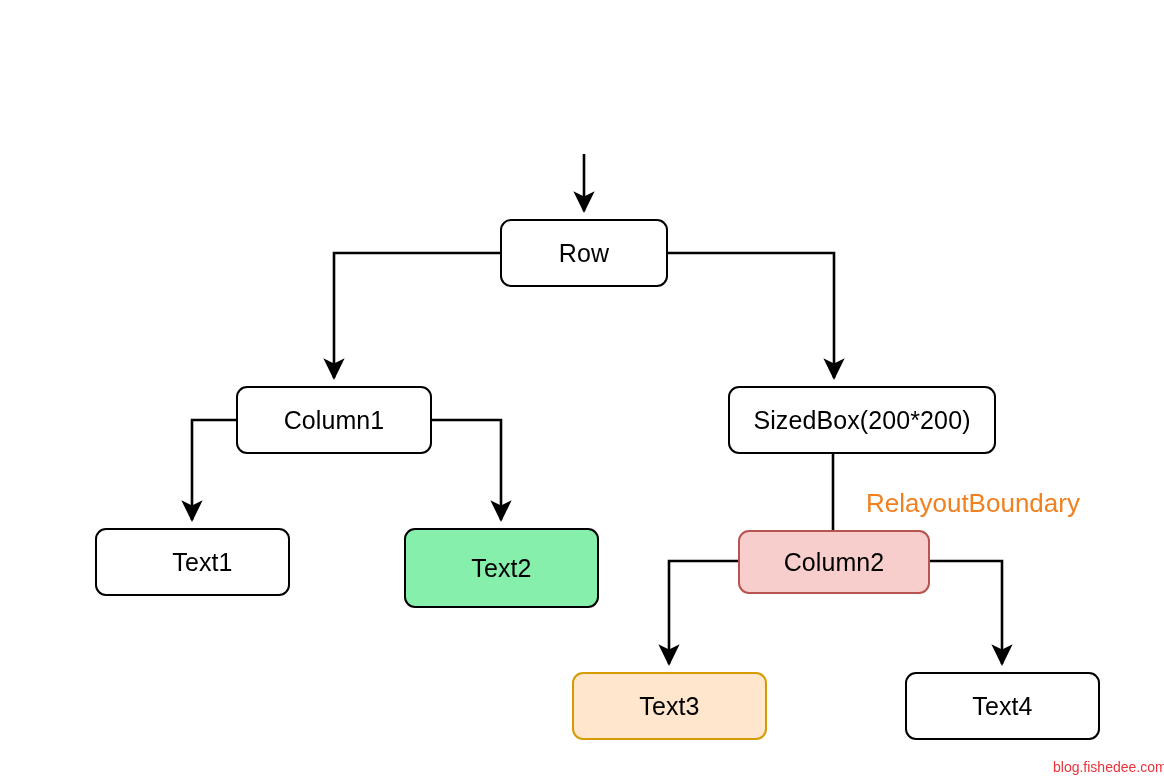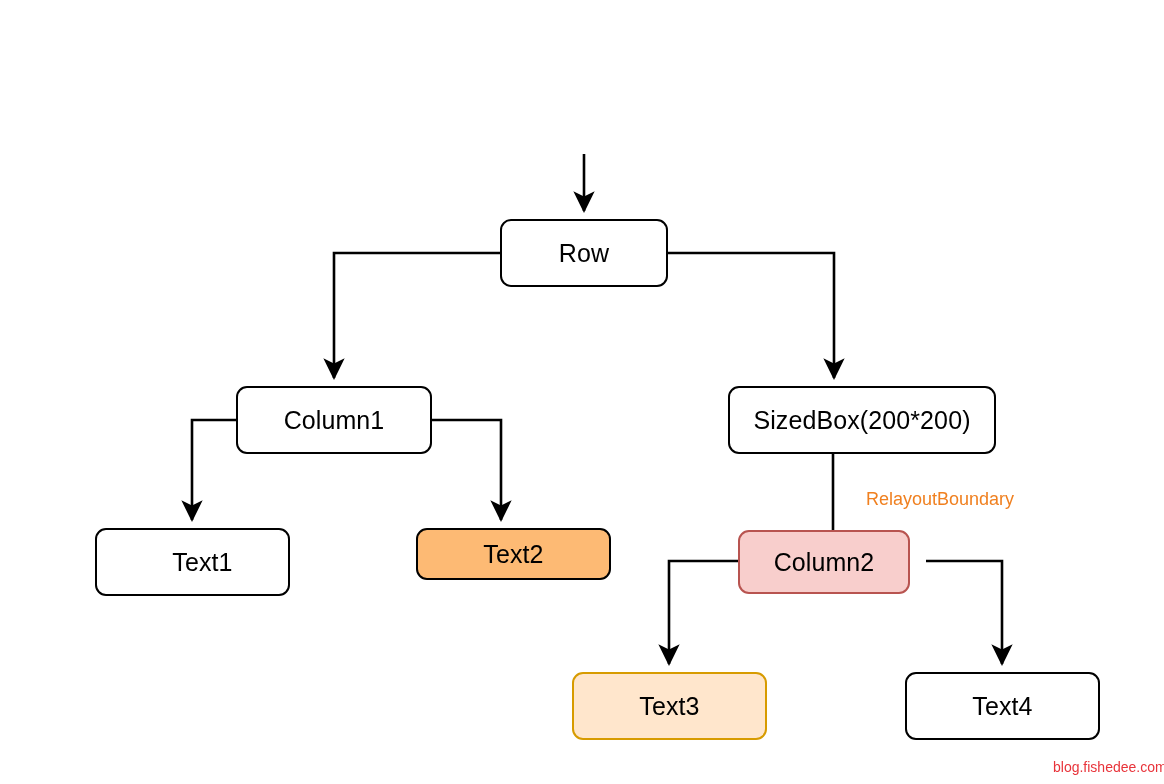--- a/index.html
+++ b/index.html
@@ -44,21 +44,21 @@
     border-color: #b85450;
     border-width: 2.2px;
   }
   .node.accent-amber {
     background: #ffe6cc;
     border-color: #d79b00;
     border-width: 2.2px;
   }
   .annotation {
     position: absolute;
-    font-size: 18px;
+    font-size: 26px;
     line-height: 1;
     white-space: nowrap;
     color: #f08020;
   }
   .watermark {
     position: absolute;
     font-size: 14px;
     line-height: 1;
     white-space: nowrap;
     color: #e8333a;
@@ -95,23 +95,23 @@
 
 
   <div class="node" style="left: 500px; top: 219px; width: 168px; height: 68px; background: rgb(255, 255, 255); border-color: rgb(0, 0, 0);">Row</div>
 
   <div class="node" style="left: 236px; top: 386px; width: 196px; height: 68px; background: rgb(255, 255, 255); border-color: rgb(0, 0, 0);">Column1</div>
 
   <div class="node" style="left: 700px; top: 386px; width: 268px; height: 68px; background: rgb(255, 255, 255); border-color: rgb(0, 0, 0); margin-left: 28px;">SizedBox(200*200)</div>
 
   <div class="node" style="left: 95px; top: 528px; width: 195px; height: 68px; background: rgb(255, 255, 255); border-color: rgb(0, 0, 0); padding-left: 20px;">Text1</div>
 
-  <div class="node" style="left: 416px; top: 528px; width: 195px; height: 52px; background: #fdba74; border-color: rgb(0, 0, 0);">Text2</div>
+  <div class="node" style="left: 404px; top: 528px; width: 195px; height: 80px; background: #86efac; border-color: rgb(0, 0, 0);">Text2</div>
 
-  <div class="node accent-pink" style="left: 738px; top: 530px; width: 172px; height: 64px; background: rgb(248, 206, 204); border-color: rgb(184, 84, 80);">Column2</div>
+  <div class="node accent-pink" style="left: 738px; top: 530px; width: 192px; height: 64px; background: rgb(248, 206, 204); border-color: rgb(184, 84, 80);">Column2</div>
 
   <div class="node accent-amber" style="left: 572px; top: 672px; width: 195px; height: 68px; background: rgb(255, 230, 204); border-color: rgb(215, 155, 0);">Text3</div>
 
   <div class="node" style="left: 905px; top: 672px; width: 195px; height: 68px; background: rgb(255, 255, 255); border-color: rgb(0, 0, 0); text-align: center;">Text4</div>
 
   <div class="annotation" style="left: 866px; top: 490px; color: rgb(240, 128, 32);">RelayoutBoundary</div>
 
   <div class="watermark" style="left: 1053px; top: 760px; color: rgb(232, 51, 58);">blog.fishedee.com</div>
 
 </div>

